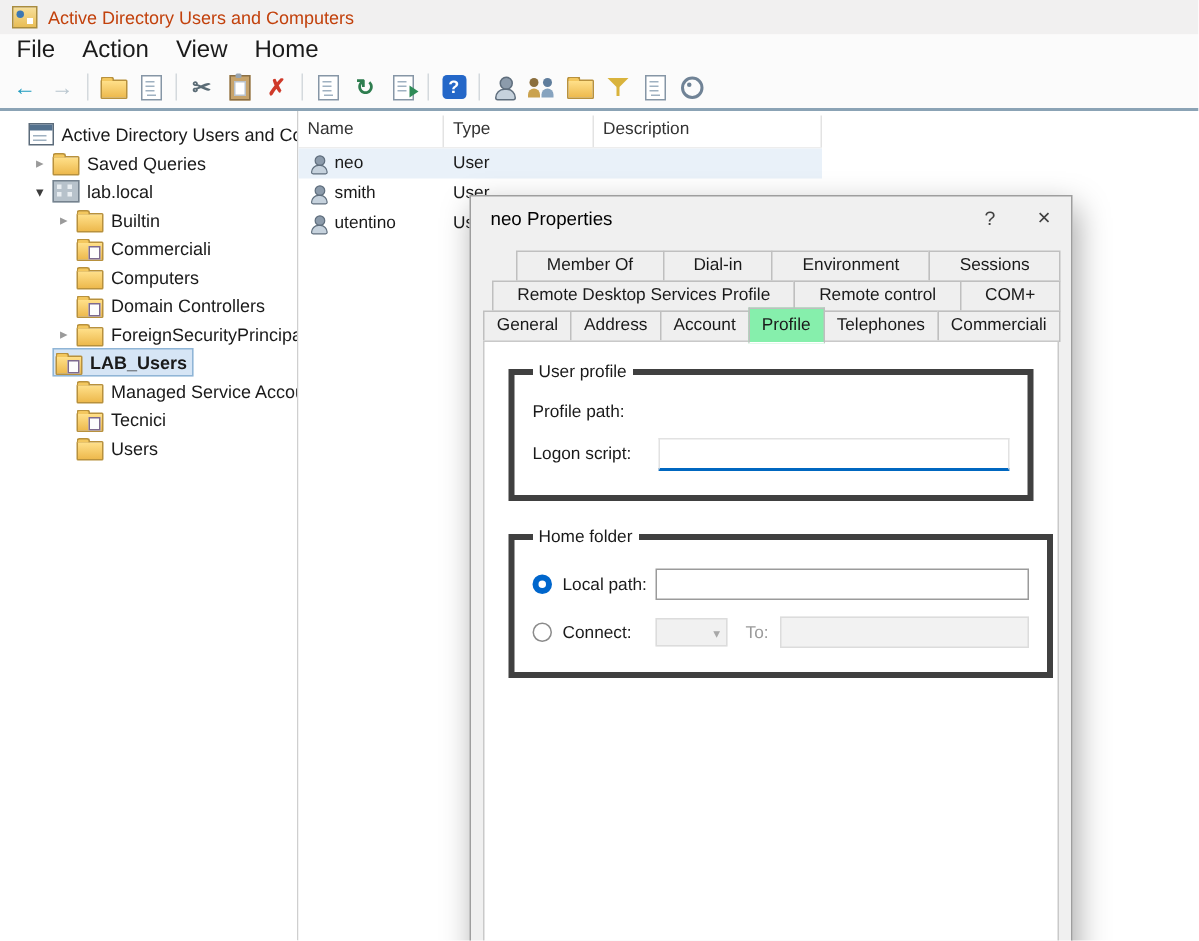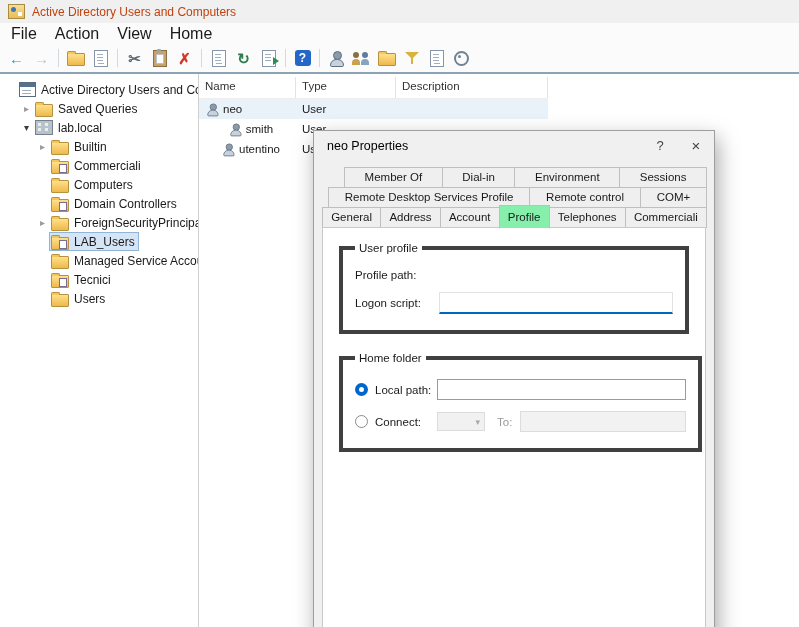--- a/index.html
+++ b/index.html
@@ -240,21 +240,21 @@
             <span class="tlabel">Domain Controllers</span>
           </span>
         </div>
         <div class="tree-item" style="padding-left: 36px;">
           <span class="chev">▸</span>
           <span class="node">
             <span class="shape shape-folder"></span>
             <span class="tlabel">ForeignSecurityPrincipals</span>
           </span>
         </div>
-        <div class="tree-item" style="padding-left: 36px;">
+        <div class="tree-item" style="padding-left: 22px; font-weight: bold;">
           <span class="chev"></span>
           <span class="node selected">
             <span class="shape shape-ou"></span>
             <span class="tlabel">LAB_Users</span>
           </span>
         </div>
         <div class="tree-item" style="padding-left: 36px;">
           <span class="chev"></span>
           <span class="node">
             <span class="shape shape-folder"></span>
@@ -285,29 +285,29 @@
       <div>
           <div class="lrow selected">
             <div class="lcell" style="width: 97px;">
               <span class="shape shape-person"></span>
               <span>neo</span>
             </div>
             <div class="lcell" style="width: 100px;">User</div>
             <div class="lcell" style="width: 152px;"></div>
           </div>
           <div class="lrow">
-            <div class="lcell" style="width: 97px; justify-content: center;">
+            <div class="lcell" style="width: 97px;">
               <span class="shape shape-person"></span>
               <span>smith</span>
             </div>
             <div class="lcell" style="width: 100px;">User</div>
             <div class="lcell" style="width: 152px;"></div>
           </div>
           <div class="lrow">
-            <div class="lcell" style="width: 97px; justify-content: center;">
+            <div class="lcell" style="width: 97px;">
               <span class="shape shape-person"></span>
               <span>utentino</span>
             </div>
             <div class="lcell" style="width: 100px;">User</div>
             <div class="lcell" style="width: 152px;"></div>
           </div>
         </div>
     </div>
   </div>
 </div>

